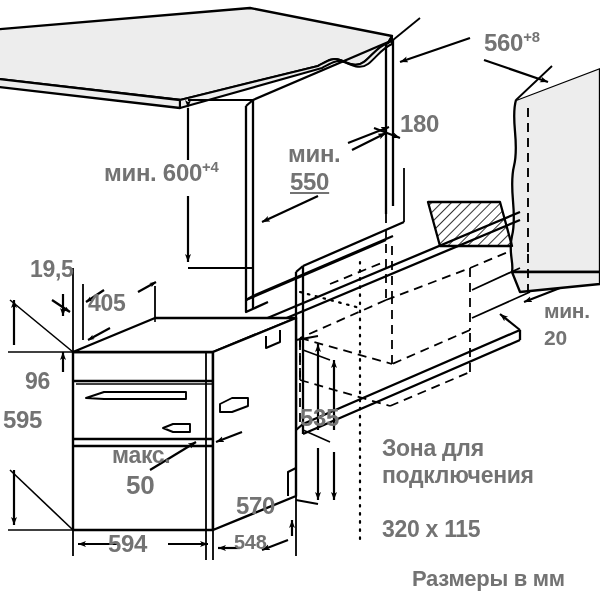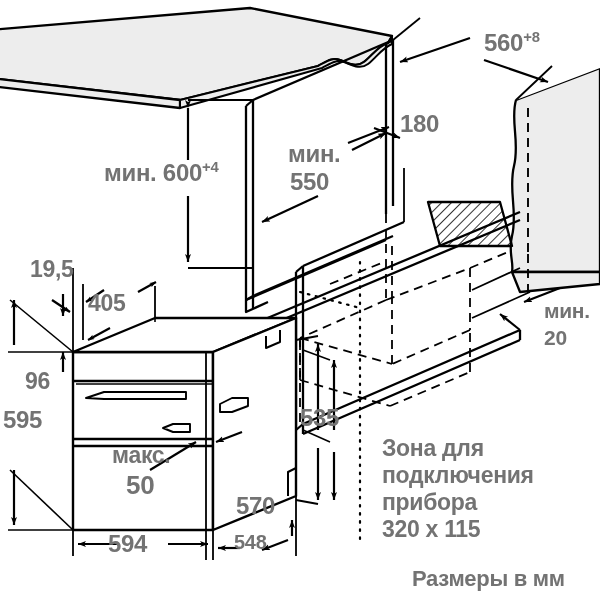--- a/index.html
+++ b/index.html
@@ -248,21 +248,21 @@
       <path d="M 318,448 L 318,500" marker-end="url(#ah)"></path>
 
       <path d="M 334,430 L 334,360" marker-end="url(#ah)"></path>
       <path d="M 334,452 L 334,500" marker-end="url(#ah)"></path>
     </g>
   </svg>
 
   <div class="lbl" style="left:104px;top:160px;font-size:24px;text-align:center;"><span>мин. 600</span><span class="sup">+4</span></div>
 
   <div class="lbl" style="left:288px;top:142px;font-size:24px;">мин.</div>
-  <div class="lbl" style="left:290px;top:170px;font-size:24px;">550</div>
+  <div class="lbl" style="left:290px;top:170px;font-size:24px;text-decoration:underline;">550</div>
 
   <div class="lbl" style="left:484px;top:30px;font-size:24px;"><span>560</span><span class="sup">+8</span></div>
 
   <div class="lbl" style="left:400px;top:112px;font-size:24px;">180</div>
 
   <div class="lbl" style="left:544px;top:300px;font-size:21px;">мин.</div>
   <div class="lbl" style="left:544px;top:327px;font-size:21px;">20</div>
 
   <div class="lbl" style="left:30px;top:258px;font-size:23px;">19,5</div>
 
@@ -278,18 +278,17 @@
   <div class="lbl" style="left:108px;top:532px;font-size:24px;">594</div>
 
   <div class="lbl" style="left:234px;top:532px;font-size:20px;">548</div>
 
   <div class="lbl" style="left:236px;top:450px;font-size:24px;margin-top:44px;">570</div>
 
   <div class="lbl" style="left:300px;top:406px;font-size:24px;">535</div>
 
   <div class="lbl" style="left:382px;top:464px;font-size:23px;">подключения</div>
   <div class="lbl" style="left:382px;top:437px;font-size:23px;">Зона для</div>
-  <div class="lbl" style="left:382px;top:491px;font-size:23px;">прибора</div>
   <div class="lbl" style="left:382px;top:518px;font-size:23px;">320 x 115</div>
 
   <div class="lbl" style="left:412px;top:568px;font-size:22px;">Размеры в мм</div>
 
 </div>
 
 </body></html>

